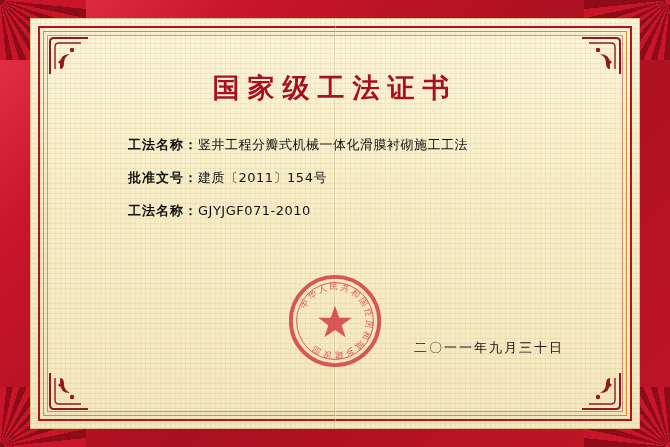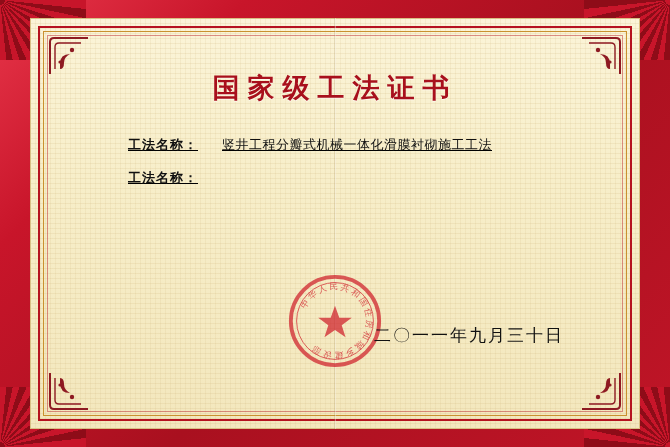--- a/index.html
+++ b/index.html
@@ -119,47 +119,46 @@
     font-size: 27px;
     letter-spacing: 8px;
     color: #a8101c;
     margin-top: 26px;
     text-shadow: 0 1px 0 rgba(255,255,255,.6);
   }
   .fields {
     margin-top: 30px;
     padding-left: 68px;
     padding-right: 30px;
-    text-decoration: underline;
   }
   .field-row {
     display: flex;
     align-items: baseline;
     margin-bottom: 15px;
     font-size: 13px;
     color: #1a1a1a;
   }
   .field-label {
     font-weight: bold;
     letter-spacing: 1px;
     white-space: nowrap;
     color: #111;
   }
   .field-value {
-    margin-left: 24px;
+    margin-left: 0;
     letter-spacing: .5px;
     white-space: nowrap;
     color: #111;
   }
 
   .date-line {
     position: absolute;
     right: 46px;
-    bottom: 58px;
-    font-size: 17px;
+    bottom: 48px;
+    font-size: 13px;
     letter-spacing: 2px;
     color: #111;
     margin-left: 38px;
   }
 
   
   .seal {
     position: absolute;
     left: 50%;
     bottom: 36px;
@@ -228,21 +227,26 @@
     <div class="content">
 
       <div class="cert-title">国家级工法证书</div>
 
       <div class="fields">
         <div class="field-row">
           <span class="field-label">工法名称：</span>
           <span class="field-value">竖井工程分瓣式机械一体化滑膜衬砌施工工法</span>
         </div>
         <div class="field-row">
+          <span class="field-label">批准文号：</span>
+          <span class="field-value">建质〔2011〕154号</span>
+        </div>
+        <div class="field-row">
           <span class="field-label">工法名称：</span>
+          <span class="field-value">GJYJGF071-2010</span>
         </div>
       </div>
 
       <div class="seal">
         <svg viewBox="0 0 100 100">
           <circle cx="50" cy="50" r="46" fill="none" stroke="#cf1f2a" stroke-width="4"></circle>
           <circle cx="50" cy="50" r="40" fill="none" stroke="#cf1f2a" stroke-width="1"></circle>
           <path id="sealpath" d="M50,50 m-33,0 a33,33 0 1,1 66,0 a33,33 0 1,1 -66,0" fill="none"></path>
           <text fill="#cf1f2a" font-size="9" letter-spacing="2.2">
             <textPath href="#sealpath" startOffset="6%">中华人民共和国住房和城乡建设部</textPath>

